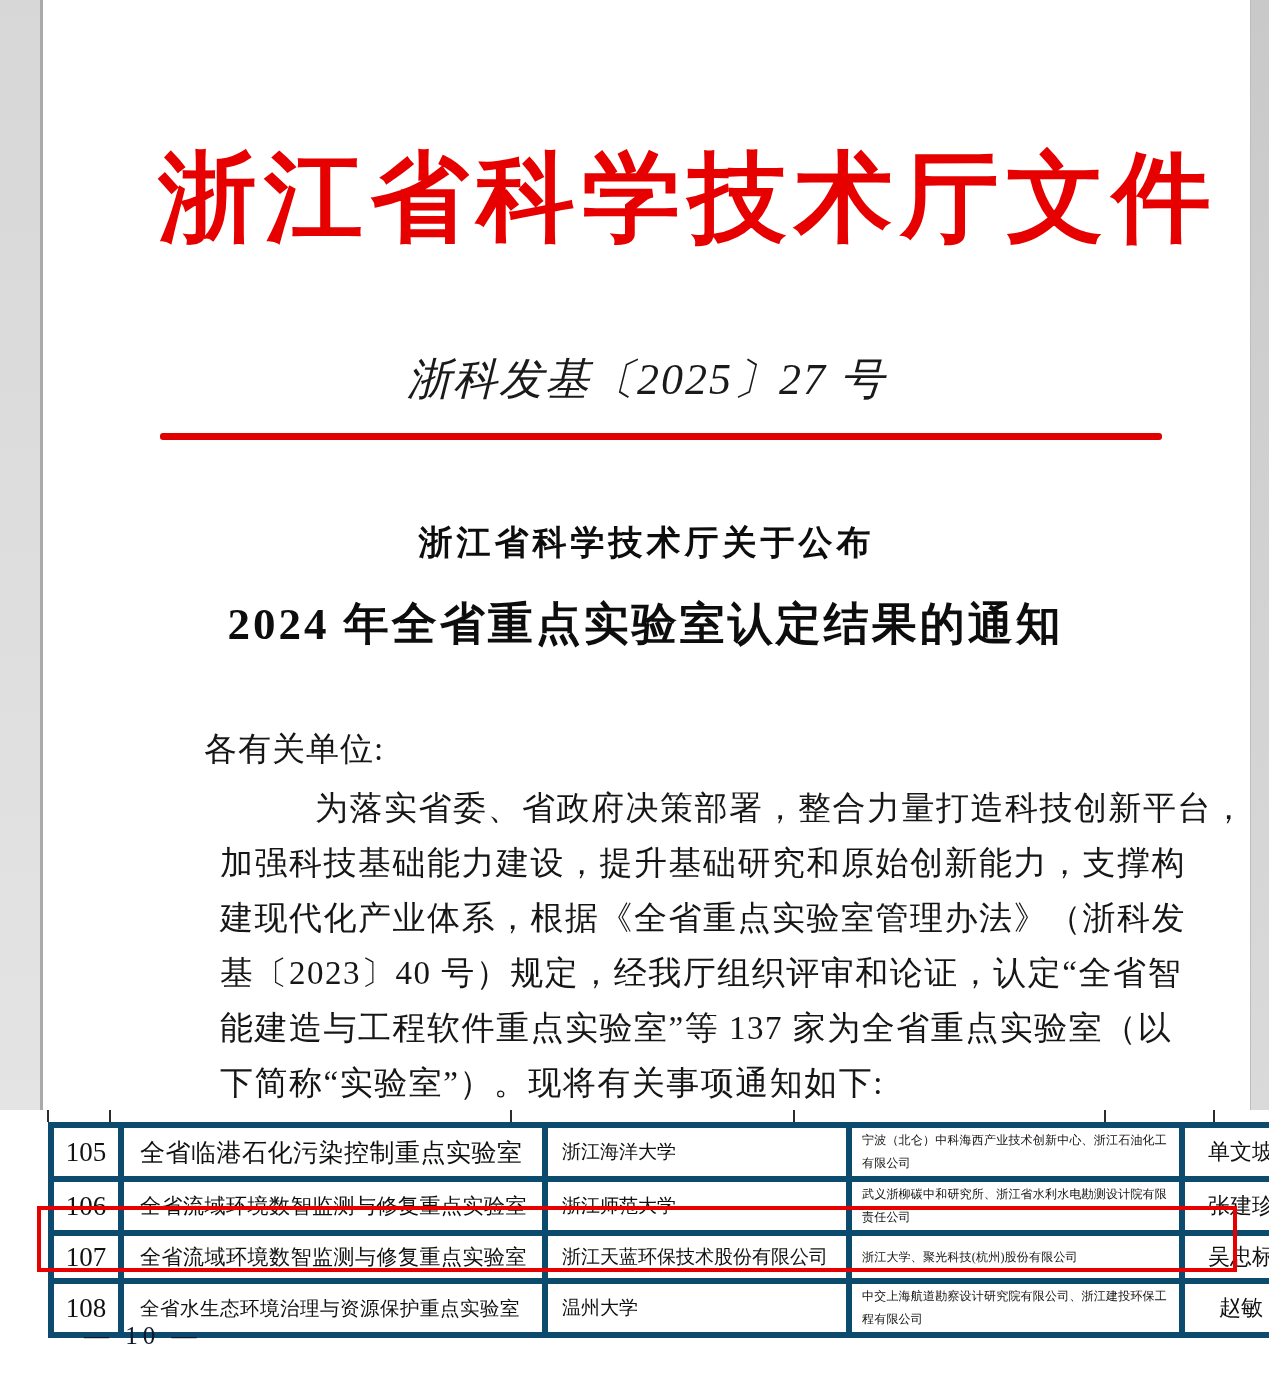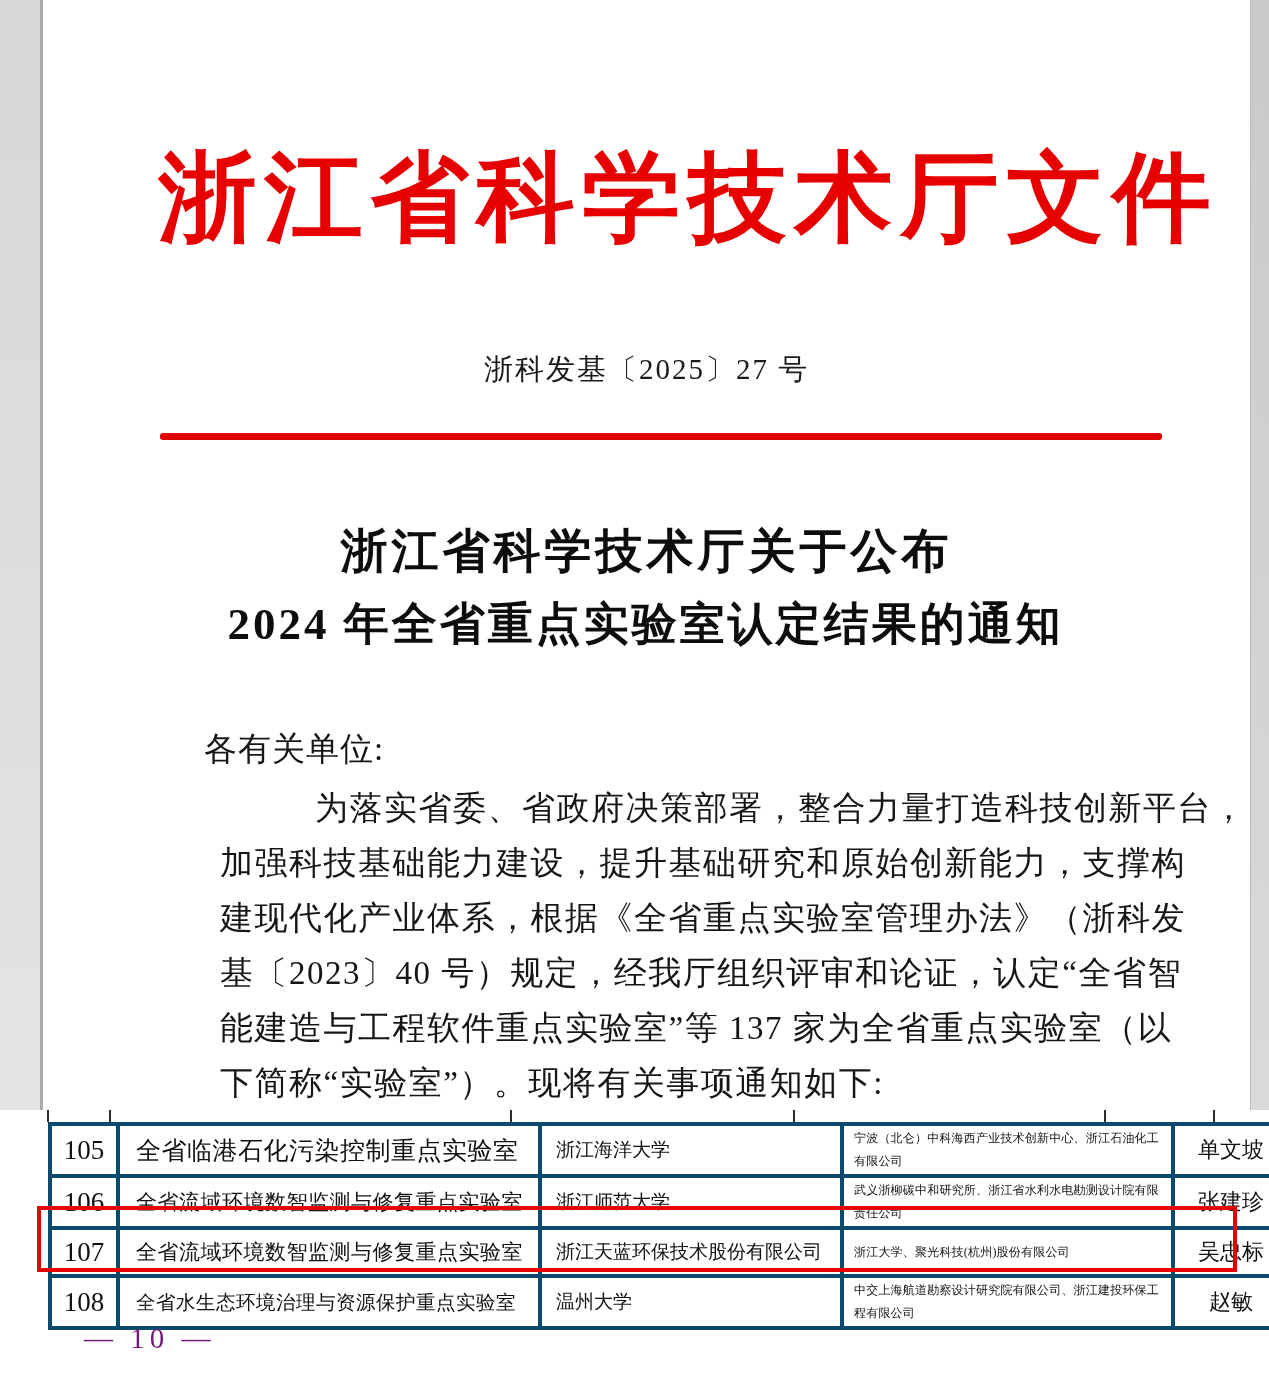--- a/index.html
+++ b/index.html
@@ -10,49 +10,49 @@
   
   .band-left{position:absolute;left:0;top:0;width:40px;height:1110px;
     background:linear-gradient(180deg,#d7d7d7,#e4e4e4);border-right:3px solid #aaaaaa;}
   .band-right{position:absolute;left:1250px;top:0;width:19px;height:1110px;
     background:linear-gradient(180deg,#c9c9c9,#dadada);border-left:1px solid #bdbdbd;}
   
   .letterhead{position:absolute;left:44px;top:138px;width:1205px;height:120px;
     text-align:center;font-size:98px;font-weight:700;color:#e60000;
     letter-spacing:8px;line-height:120px;white-space:nowrap;padding-left:42px;}
   .doc-number{position:absolute;left:44px;top:350px;width:1205px;text-align:center;
-    font-size:29px;letter-spacing:2px;color:#1a1a1a;}
+    font-size:44px;letter-spacing:2px;color:#1a1a1a;font-style:italic;}
   .red-rule{position:absolute;left:160px;top:433px;width:1002px;height:7px;
     background:#e00000;border-radius:3px;}
   
   .notice-title-1{position:absolute;left:44px;top:520px;width:1205px;text-align:center;
-    font-size:47px;font-weight:700;letter-spacing:4px;color:#0d0d0d;}
+    font-size:34px;font-weight:700;letter-spacing:4px;color:#0d0d0d;}
   .notice-title-2{position:absolute;left:43px;top:594px;width:1205px;text-align:center;
     font-size:45px;font-weight:700;letter-spacing:3px;color:#0d0d0d;}
   
   .salutation{position:absolute;left:204px;top:727px;font-size:33px;letter-spacing:1px;color:#161616;}
   .body-para{position:absolute;left:180px;top:781px;width:980px;color:#161616;}
   .body-line{height:55px;line-height:55px;font-size:33px;letter-spacing:1.5px;white-space:nowrap;margin-left:40px;}
   .body-line.indent{padding-left:95px;}
   
   .stub{position:absolute;top:1110px;width:2px;height:12px;background:#2d2d2d;}
   .results-table-wrap{position:absolute;left:48px;top:1122px;}
   table.results{border-collapse:collapse;table-layout:fixed;width:1167px;}
-  table.results td{border:4px solid #0c4a6e;overflow:hidden;vertical-align:middle;}
+  table.results td{border:6px solid #0c4a6e;overflow:hidden;vertical-align:middle;}
   td.c-no{width:62px;text-align:center;font-size:27px;}
   td.c-lab{width:401px;padding-left:16px;font-size:25px;white-space:nowrap;letter-spacing:0.5px;}
   tr.r2 td.c-lab,tr.r3 td.c-lab{font-size:21px;}
   tr.r4 td.c-lab{font-size:19.5px;}
   td.c-host{width:283px;padding-left:14px;font-size:19px;white-space:nowrap;}
   td.c-partners{width:311px;padding:1px 6px 1px 10px;font-size:12px;line-height:23px;letter-spacing:0.2px;}
   td.c-director{width:110px;text-align:center;font-size:22px;}
   tr.row-h47{height:47px;} tr.row-h48{height:48px;}
   .highlight-box{position:absolute;left:37px;top:1206px;width:1192px;height:58px;
     border:4px solid #e60000;z-index:5;}
-  .page-number{position:absolute;left:84px;top:1322px;font-size:29px;letter-spacing:5px;color:#701a75;text-align:right;}
+  .page-number{position:absolute;left:84px;top:1322px;font-size:25px;letter-spacing:5px;color:#0f172a;text-align:right;}
 </style>
 </head>
 <body>
 
 <div class="doc">
 
   <div class="band-left"></div>
   <div class="band-right"></div>
 
   <div class="letterhead">浙江省科学技术厅文件</div>

